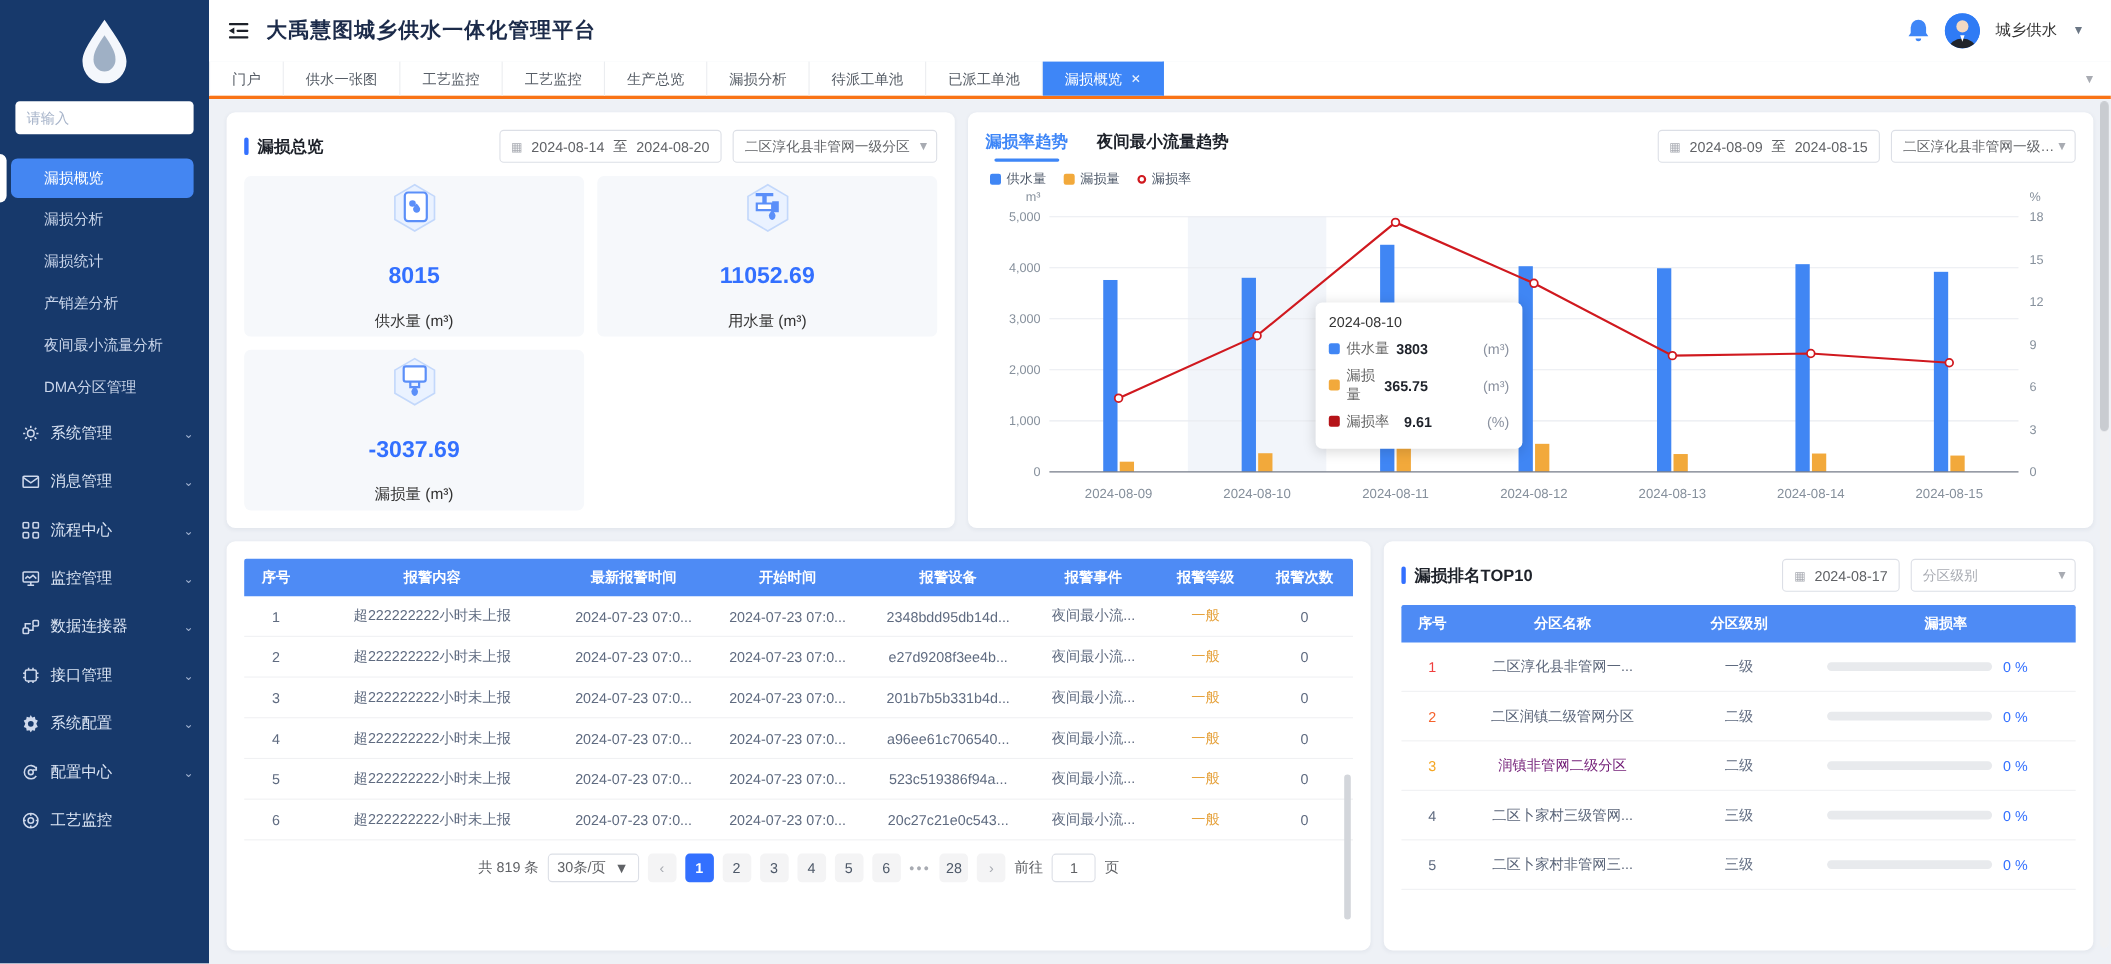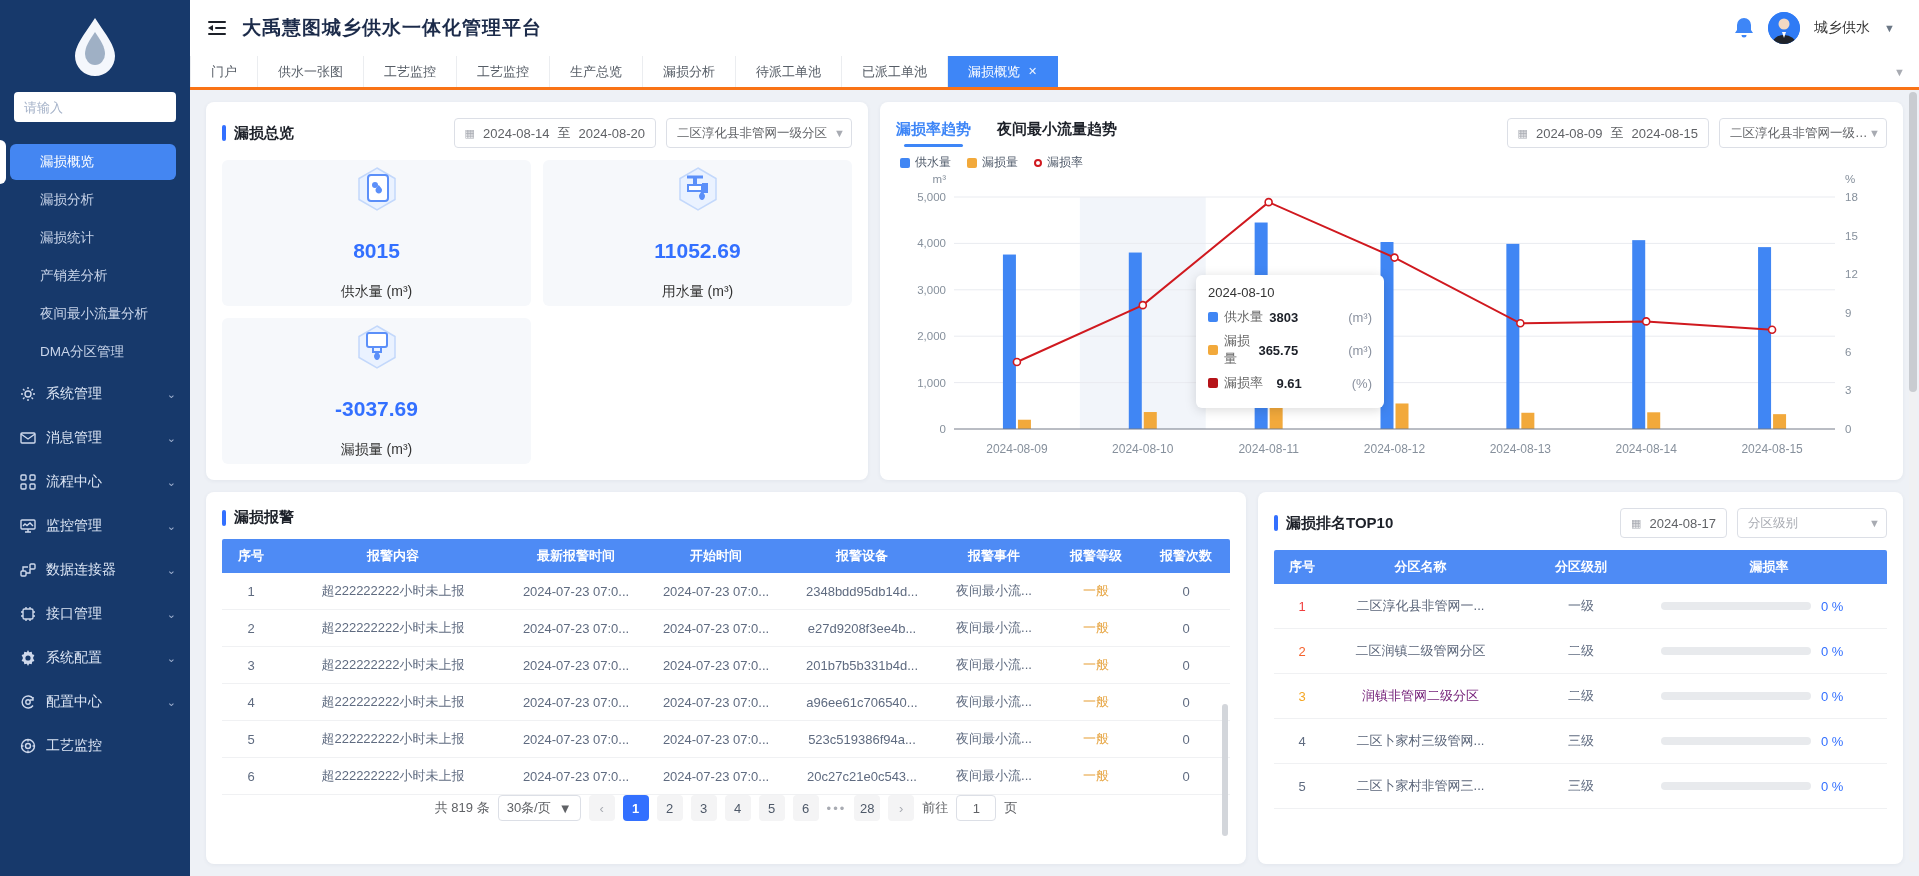--- a/index.html
+++ b/index.html
@@ -119,21 +119,21 @@
 
   .rank-grid { grid-template-columns:56px 1fr 140px 236px; }
   .rank-grid.trow { height:45px; }
   .rate-cell { display:flex; align-items:center; gap:10px; justify-content:flex-start;
     padding:0 10px; }
   .rate-bar { width:150px; height:8px; background:#e8eaed; border-radius:4px; }
   .rate-val { color:#3370ff; font-size:13px; }
 
   
   .pager { display:flex; align-items:center; justify-content:center; gap:8px;
-    margin-top:0; font-size:13px; color:#606266; }
+    margin-top:12px; font-size:13px; color:#606266; }
   .psize { height:26px; border:1px solid #dcdfe6; border-radius:4px; display:flex;
     align-items:center; gap:8px; padding:0 8px; cursor:pointer; color:#606266; }
   .pbtn { min-width:26px; height:26px; border-radius:4px; background:#f4f4f5;
     display:flex; align-items:center; justify-content:center; cursor:pointer;
     color:#4e5969; }
   .pbtn.arrow { color:#a8abb2; }
   .pbtn.active { background:#3370ff; color:#fff; font-weight:700; }
   .pdots { color:#a8abb2; letter-spacing:2px; }
   .goto-input { width:40px; height:26px; border:1px solid #dcdfe6; border-radius:4px;
     text-align:center; font-size:13px; color:#606266; outline:none; }
@@ -513,26 +513,20 @@
                   <span>漏损率</span>
                   <span class="tt-val">9.61</span>
                   <span class="tt-unit">(%)</span>
                 </div>
               </div>
           </div>
         </div>
       </section>
 
       <section class="panel" style="grid-area:alarms">
-        <div class="p-head">
-          <div class="p-title">
-            <span class="bar"></span>
-            <span>漏损报警</span>
-          </div>
-        </div>
         <div class="tbl" id="alarmTable">
             <div class="thead alarm-grid">
               <span class="cell">序号</span>
               <span class="cell">报警内容</span>
               <span class="cell">最新报警时间</span>
               <span class="cell">开始时间</span>
               <span class="cell">报警设备</span>
               <span class="cell">报警事件</span>
               <span class="cell">报警等级</span>
               <span class="cell">报警次数</span>

